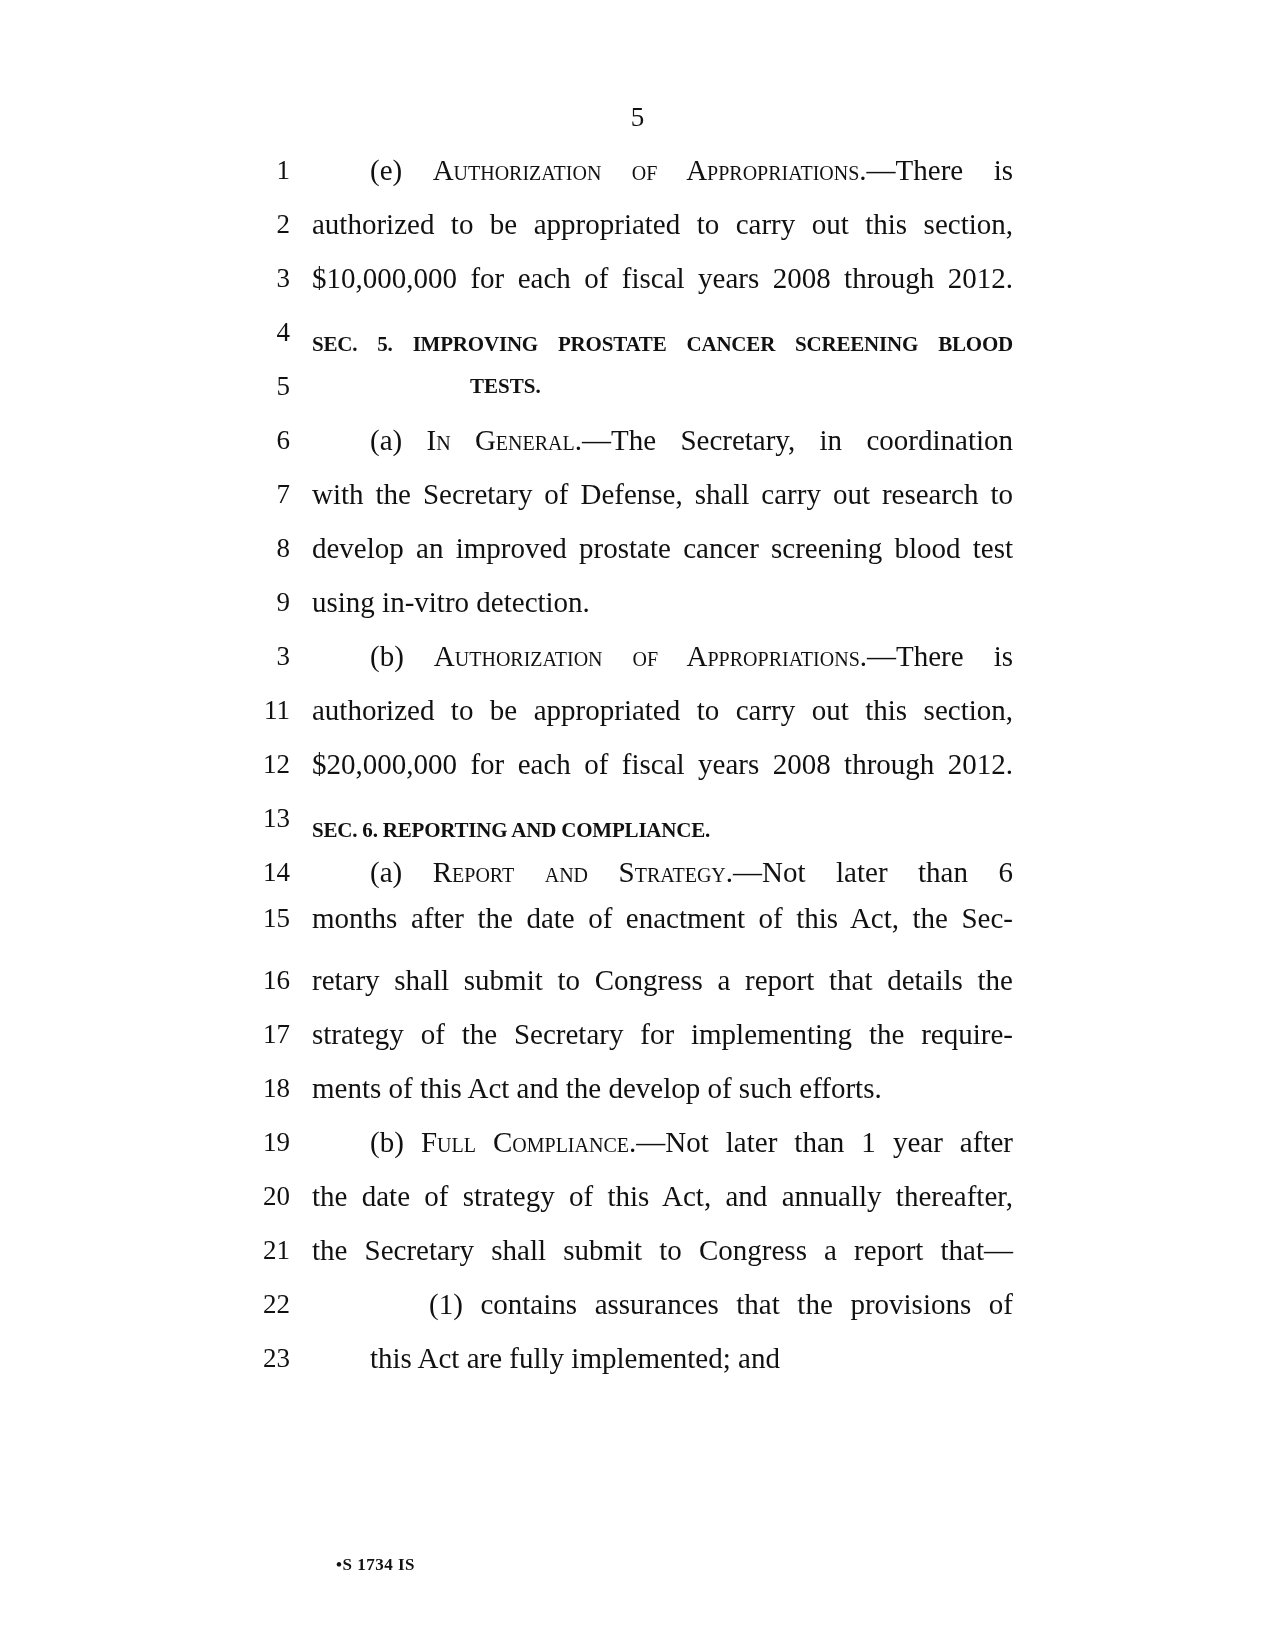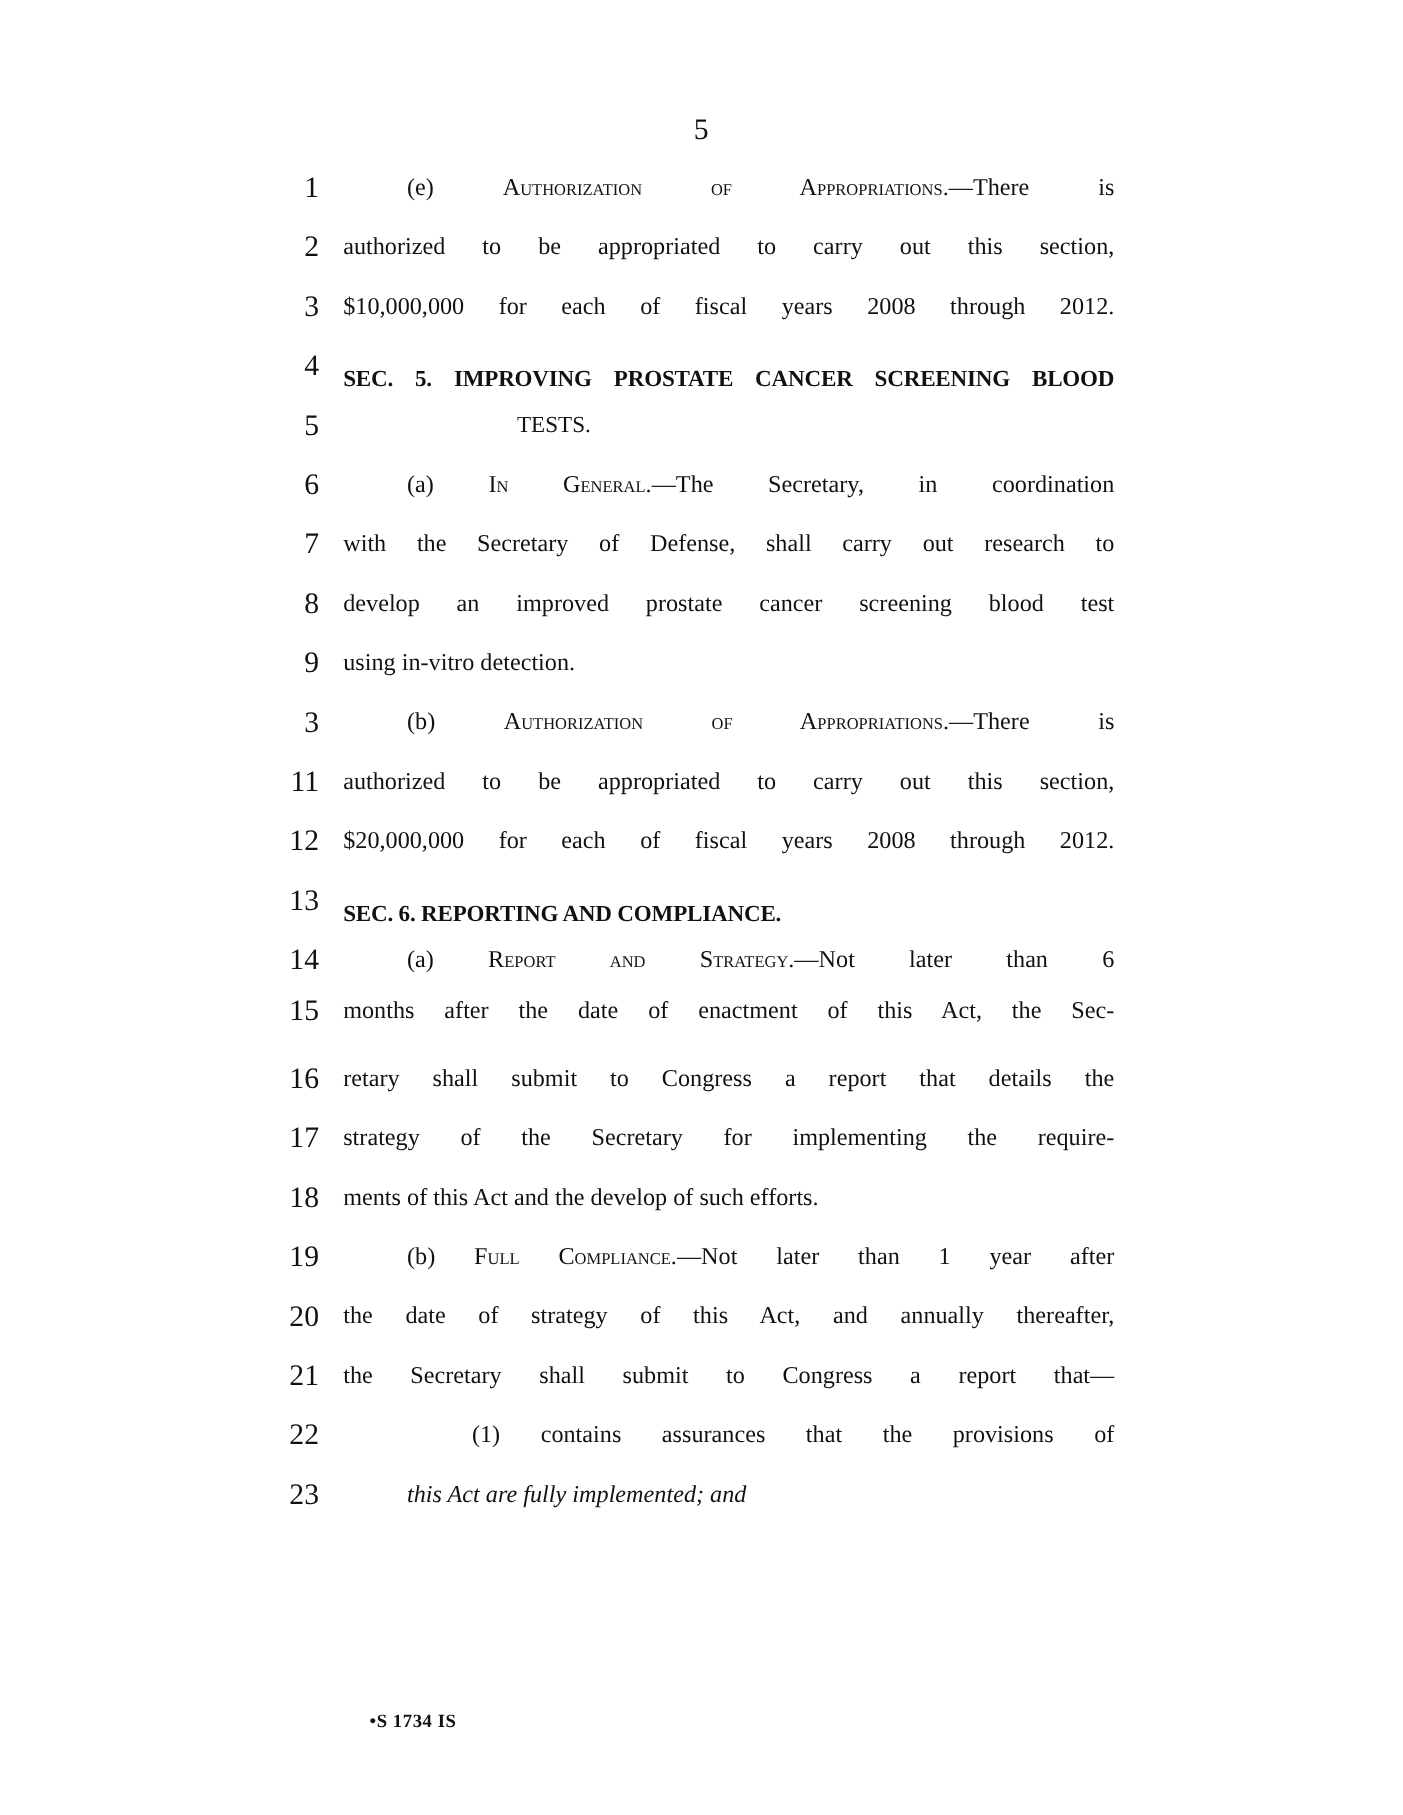--- a/index.html
+++ b/index.html
@@ -4,28 +4,28 @@
 <style>
   html, body { margin: 0; padding: 0; background: #ffffff; }
   body { width: 1275px; height: 1650px; position: relative; overflow: hidden;
          font-family: "DejaVu Serif", "Liberation Serif", serif; color: #111; }
   .page-num { position: absolute; top: 102px; left: 0; width: 1275px; text-align: center;
               font-family: "Liberation Serif", serif; font-size: 27px; }
   .line { position: absolute; left: 0; height: 40px; width: 1275px; }
   .ln { position: absolute; right: 985px; width: 60px; text-align: right;
         font-family: "Liberation Serif", serif; font-size: 27px; line-height: 40px; }
   .tx { position: absolute; left: 312px; width: 701px;
-        font-family: "Liberation Serif", serif; font-size: 22px; line-height: 40px;
+        font-family: "Liberation Serif", serif; font-size: 29px; line-height: 40px;
         white-space: nowrap; text-align: justify; text-align-last: justify; }
   .tx.last { text-align-last: left; }
   .tx.ind1 { left: 370px; width: 643px; }
   .tx.ind2 { left: 429px; width: 584px; }
-  .tx.ind-cont { left: 370px; width: 643px; font-style: italic; }
+  .tx.ind-cont { left: 370px; width: 643px; }
   .tx.head { font-weight: bold; font-size: 21px; letter-spacing: -0.2px; margin-top: 12px; }
-  .tx.head-cont { left: 470px; width: 400px; font-weight: normal; font-size: 21px; text-align-last: left; }
+  .tx.head-cont { left: 470px; width: 400px; font-weight: bold; font-size: 21px; text-align-last: left; }
   .sc { font-variant: small-caps; }
   .footer { position: absolute; top: 1555px; left: 336px; font-family: "Liberation Serif", serif;
             font-weight: bold; font-size: 17px; letter-spacing: 0.5px; text-align: right; }
 </style>
 </head>
 <body>
 
 <div class="page-num">5</div>
 
 <div class="line" style="top:150px">

